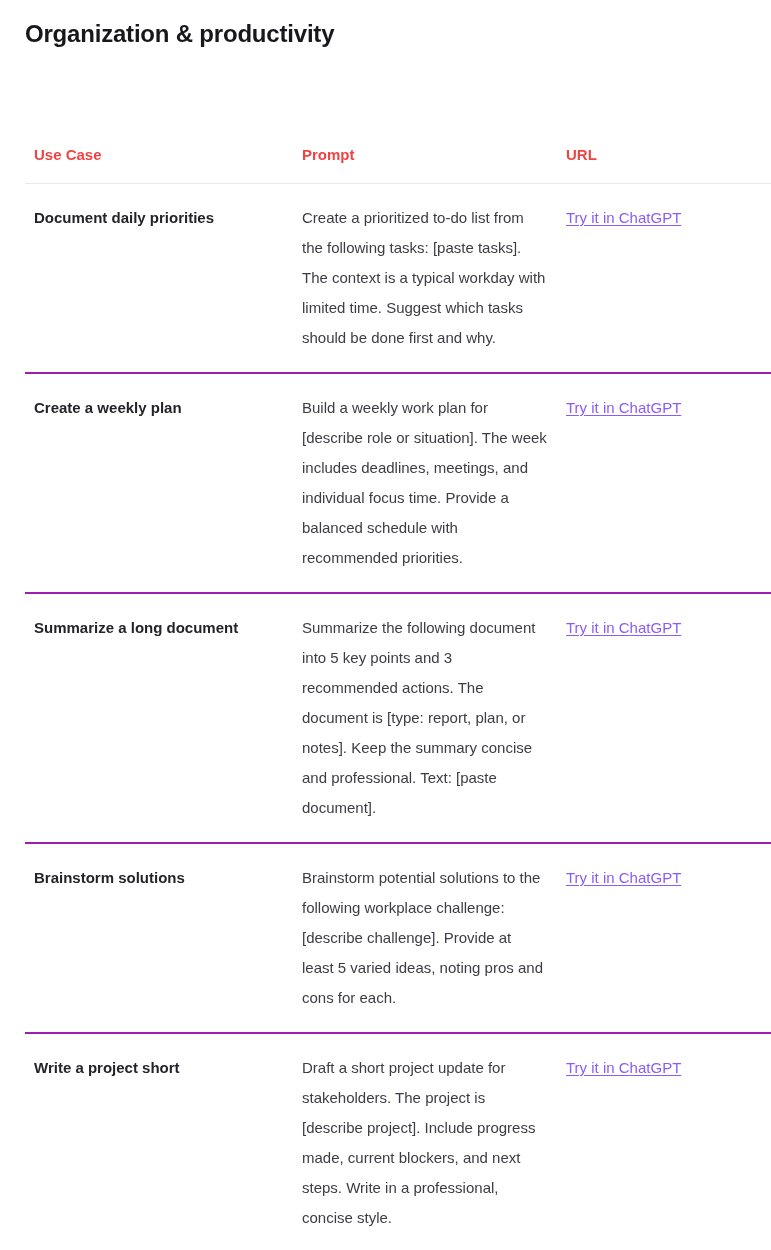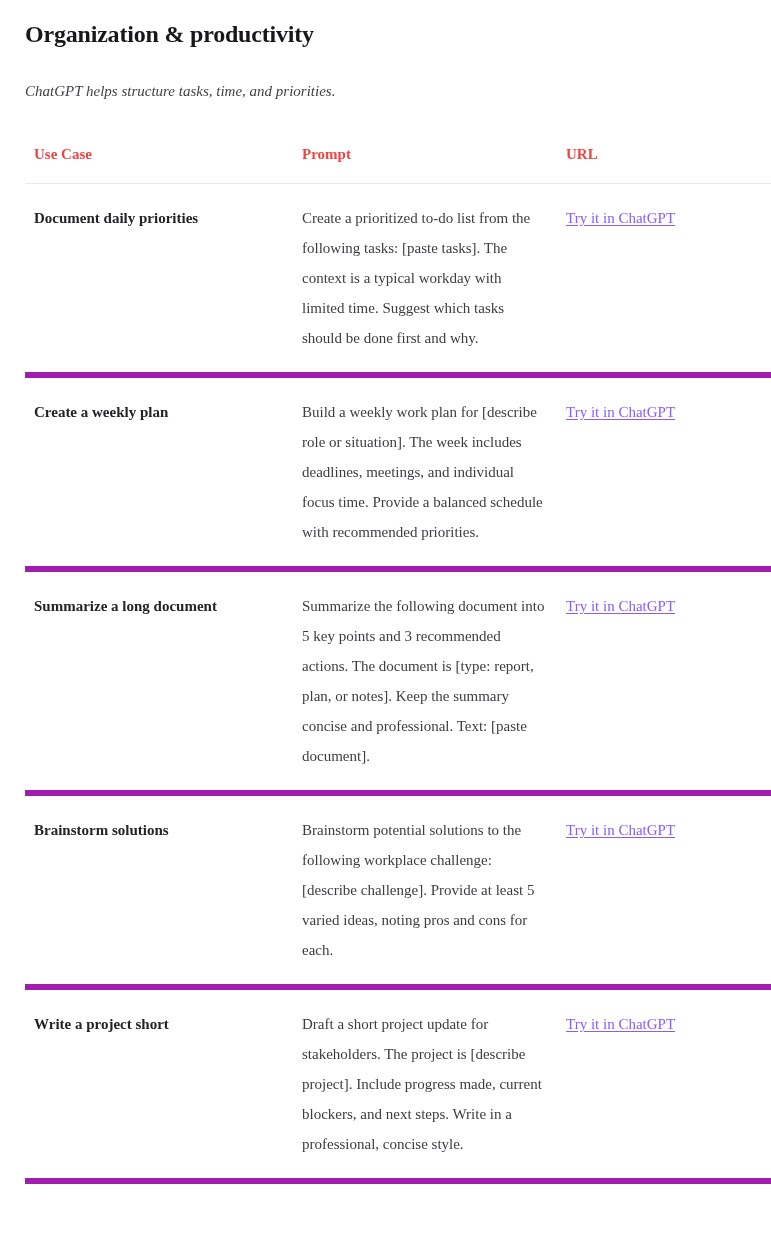--- a/index.html
+++ b/index.html
@@ -14,21 +14,20 @@
     overflow: hidden;
     font-family: "Liberation Sans", sans-serif;
     -webkit-font-smoothing: antialiased;
   }
   .page {
     position: relative;
     width: 771px;
     height: 1250px;
     overflow: hidden;
     background: #ffffff;
-    font-family: Liberation Serif, serif;
   }
   .page-title {
     margin: 0;
     padding: 0;
     position: absolute;
     left: 25px;
     top: 18px;
     font-size: 24px;
     line-height: 32px;
     font-weight: 700;
@@ -69,21 +68,21 @@
     vertical-align: top;
     font-size: 15px;
     font-weight: 700;
     color: #ef4444;
     padding: 0 10px 20px 9px;
     border-bottom: 1px solid #e9e9ec;
   }
   table.prompt-table tbody td {
     vertical-align: top;
     padding: 19px 10px 19px 9px;
-    border-bottom: 6px solid #a21caf;
+    border-bottom: 2px solid #a21caf;
     line-height: 30px;
     color: #3a3a42;
     font-size: 15px;
   }
   table.prompt-table tbody td.usecase {
     font-weight: 700;
     color: #23232a;
   }
   table.prompt-table tbody td.prompt {
     font-weight: 400;
@@ -99,21 +98,20 @@
     font-size: 15px;
   }
 </style>
 </head>
 <body>
 
 <div class="page">
 
   <h1 class="page-title">Organization &amp; productivity</h1>
 
-  <p class="page-subtitle">ChatGPT helps structure tasks, time, and priorities.</p>
 
   <div class="table-scroll">
     <table class="prompt-table">
       <colgroup>
         <col class="c-usecase">
         <col class="c-prompt">
         <col class="c-url">
       </colgroup>
       <thead>
         <tr>

